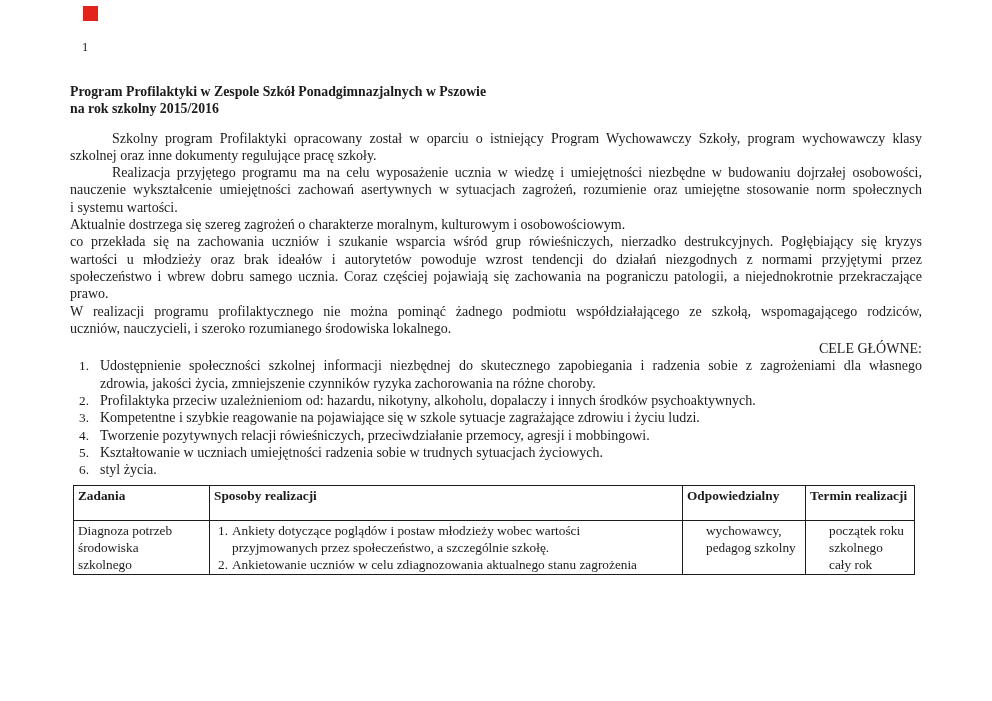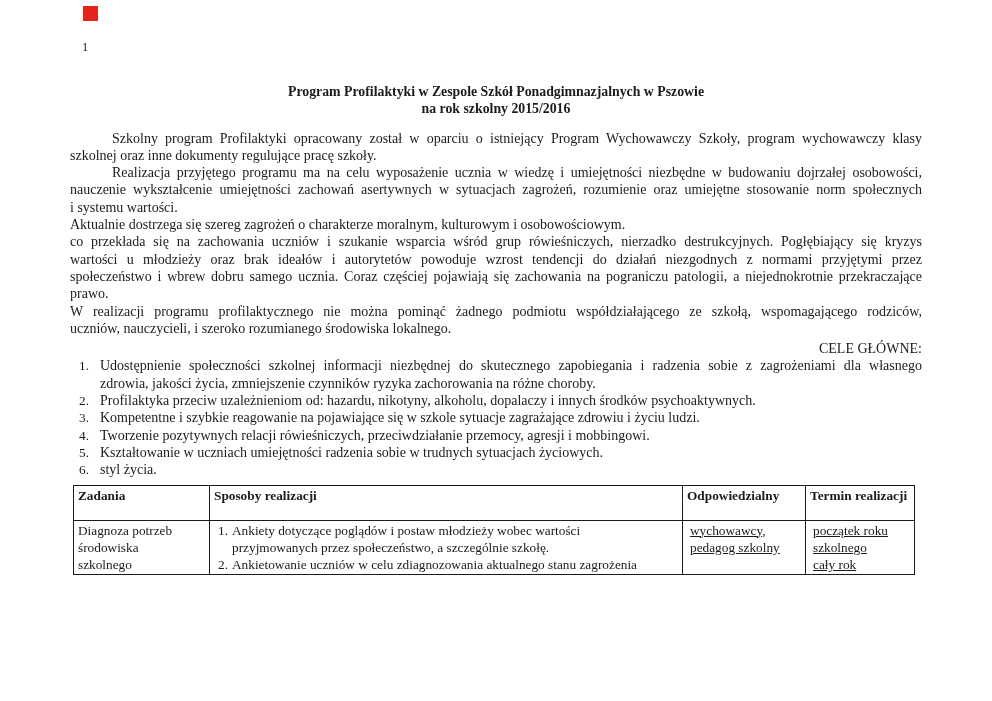--- a/index.html
+++ b/index.html
@@ -7,34 +7,34 @@
     position:relative;width:992px;height:701px;background:#ffffff;
     font-family:"Liberation Serif","DejaVu Serif",serif;color:#1b1b1b;
     overflow:hidden;
   }
   .marker{position:absolute;left:83px;top:6px;width:15px;height:15px;}
   .pagenum{position:absolute;left:82px;top:40px;font-size:12.5px;line-height:15px;}
   .content{padding:83px 70px 0 70px;}
   .line{font-size:14px;line-height:17.3px;}
   .jl{text-align:justify;text-align-last:justify;}
   .ind{text-indent:42px;}
-  .title-line{font-size:13.8px;line-height:17.3px;font-weight:bold;text-align:center;}
+  .title-line{font-size:13.8px;line-height:17.3px;font-weight:bold;text-align:left;}
   .intro{margin-top:12px;}
   .goals-heading{margin-top:3px;text-align:right;}
   .goal{display:flex;}
   .goal-num{flex:0 0 30px;box-sizing:border-box;padding-left:9px;font-size:13.3px;line-height:17.3px;}
   .goal-body{flex:1 1 auto;min-width:0;}
   .tablewrap{margin-top:6px;margin-left:3px;}
   table{border-collapse:collapse;width:829px;table-layout:fixed;}
   th,td{border:1.4px solid #1c1c1c;vertical-align:top;font-size:13.3px;line-height:17.3px;padding:1px 4px;box-sizing:border-box;}
   th{font-weight:bold;text-align:left;height:35px;}
   td{height:53px;margin-left:20px;}
   .c1{width:136px;} .c2{width:473px;} .c3{width:123px;} .c4{width:109px;}
   td.c2{padding-left:8px;}
-  td.c3,td.c4{padding-left:7px;text-decoration:underline;}
+  td.c3,td.c4{padding-left:23px;}
   .trow{display:flex;}
   .tnum{flex:0 0 14px;}
   .ttext{flex:1 1 auto;min-width:0;white-space:nowrap;}
   .nw{white-space:nowrap;}
 </style>
 </head>
 <body>
 
 <div class="page">
 

